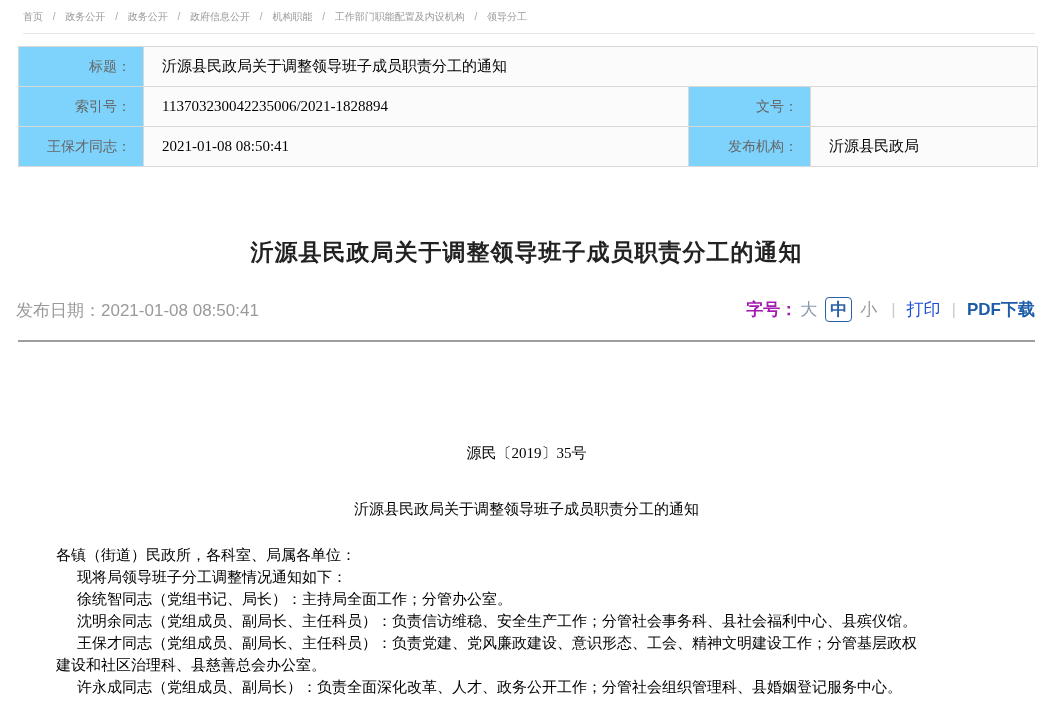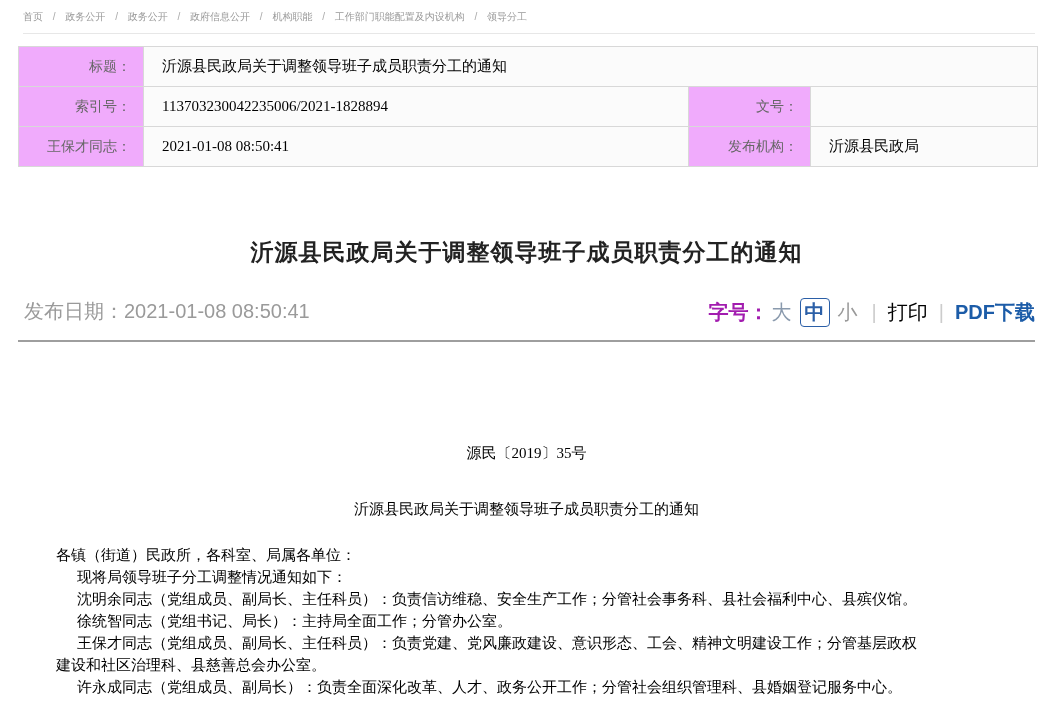--- a/index.html
+++ b/index.html
@@ -34,21 +34,21 @@
     border-collapse: collapse;
     table-layout: fixed;
   }
   table.info-table td {
     border: 1px solid #d8d8d8;
     height: 40px;
     overflow: hidden;
     white-space: nowrap;
   }
   td.cell-label {
-    background: #f0abfc;
+    background: #7dd3fc;
     color: #666;
     font-size: 14px;
     text-align: right;
     padding-right: 12px;
   }
   td.cell-value {
     background: #fbfbfb;
     color: #000;
     font-size: 15px;
     padding-left: 18px;
@@ -60,41 +60,41 @@
     margin: 70px 30px 0 30px;
     text-align: center;
     font-size: 23px;
     font-weight: bold;
     color: #222;
     letter-spacing: 1px;
   }
   .meta-row {
     display: flex;
     justify-content: space-between;
-    align-items: flex-start;
-    margin: 30px 18px 0 24px;
-    font-size: 20px;
+    align-items: flex-end;
+    margin: 30px 18px 0 16px;
+    font-size: 17px;
     height: 24px;
   }
   .meta-left { color: #9a9a9a; }
   .meta-right { display: flex; align-items: center; }
   .fz-label { color: #a21caf; font-weight: bold; }
   .fz-large { color: #8a9aad; margin: 0 3px; cursor: pointer; }
   .fz-medium {
     color: #2b5fa7;
     border: 1px solid #2b5fa7;
     border-radius: 4px;
     padding: 0 4px;
     margin: 0 5px;
     font-weight: bold;
     cursor: pointer;
   }
   .fz-small { color: #999; margin: 0 3px; cursor: pointer; }
   .tool-sep { color: #ccc; margin: 0 11px; }
-  .print-btn { color: #000000; cursor: pointer; }
+  .print-btn { color: #1d4ed8; cursor: pointer; }
   .pdf-btn { color: #1c5ca8; font-weight: 600; cursor: pointer; }
 
   .content-divider {
     margin: 18px 18px 0 18px;
     height: 2px;
     background: #9e9e9e;
   }
 
   
   .doc {
@@ -180,18 +180,18 @@
 </div>
 
 <div class="content-divider"></div>
 
 <div class="doc">
   <div class="doc-ref">源民〔2019〕35号</div>
   <div class="doc-title">沂源县民政局关于调整领导班子成员职责分工的通知</div>
   <div class="doc-body">
     <p>各镇（街道）民政所，各科室、局属各单位：</p>
     <p class="indent">现将局领导班子分工调整情况通知如下：</p>
+    <p class="indent">徐统智同志（党组书记、局长）：主持局全面工作；分管办公室。</p>
     <p class="indent">沈明余同志（党组成员、副局长、主任科员）：负责信访维稳、安全生产工作；分管社会事务科、县社会福利中心、县殡仪馆。</p>
-    <p class="indent">徐统智同志（党组书记、局长）：主持局全面工作；分管办公室。</p>
     <p class="indent">王保才同志（党组成员、副局长、主任科员）：负责党建、党风廉政建设、意识形态、工会、精神文明建设工作；分管基层政权建设和社区治理科、县慈善总会办公室。</p>
     <p class="indent">许永成同志（党组成员、副局长）：负责全面深化改革、人才、政务公开工作；分管社会组织管理科、县婚姻登记服务中心。</p>
   </div>
 </div>
 
 </body></html>

